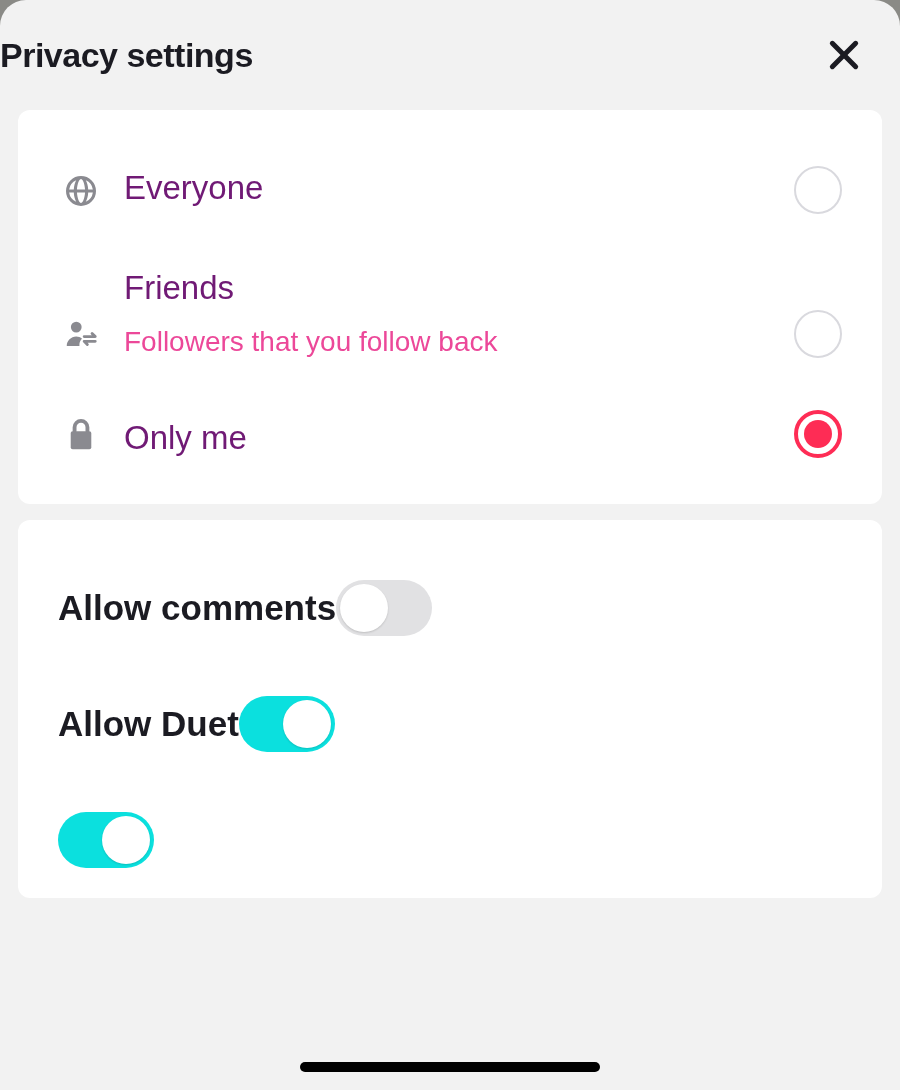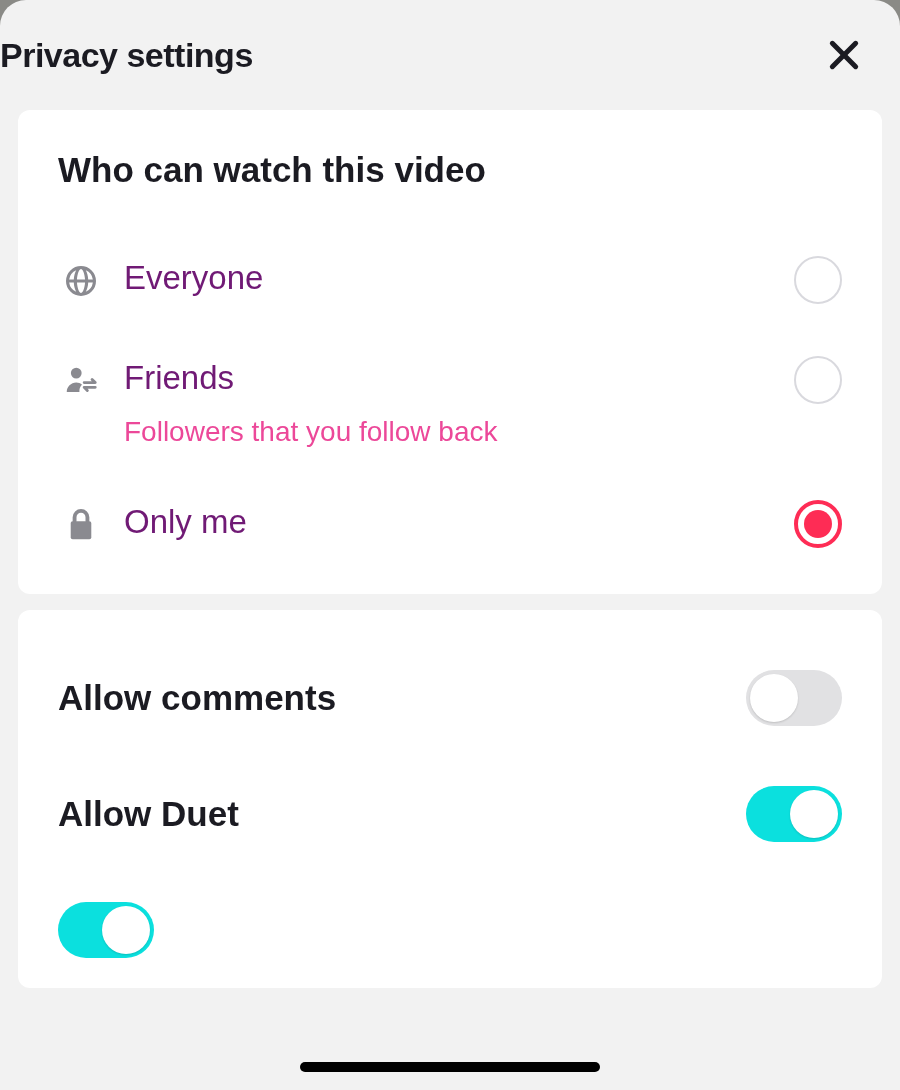--- a/index.html
+++ b/index.html
@@ -61,21 +61,21 @@
       font-weight: 700;
       color: #1b1b22;
       margin-bottom: 50px;
     }
     .radio-row {
       display: flex;
       align-items: flex-start;
       padding: 18px 0;
       cursor: pointer;
     }
-    .radio-row + .radio-row { margin-top: 18px; }
+    .radio-row + .radio-row { margin-top: 18px; align-items: flex-end; }
     .icon-slot {
       width: 46px;
       height: 46px;
       display: flex;
       align-items: center;
       justify-content: center;
       flex-shrink: 0;
       color: #8a8a90;
     }
     .radio-label-wrap {
@@ -123,21 +123,20 @@
     .radio-circle-on::after {
       content: "";
       width: 28px;
       height: 28px;
       border-radius: 50%;
       background: #fe2c55;
     }
     .toggle-row {
       display: flex;
       align-items: center;
-      justify-content: space-between;
       padding: 30px 0;
     }
     .toggle-label {
       font-size: 35px;
       font-weight: 700;
       color: #1b1b22;
     }
     .toggle {
       width: 96px;
       height: 56px;
@@ -178,21 +177,20 @@
     <div class="header-title">Privacy settings</div>
     <div class="close-btn">
       <svg width="40" height="40" viewBox="0 0 24 24" fill="none" stroke="#1b1b22" stroke-width="3" stroke-linecap="round">
         <line x1="5" y1="5" x2="19" y2="19"></line>
         <line x1="19" y1="5" x2="5" y2="19"></line>
       </svg>
     </div>
   </div>
 
   <div class="card">
-    <div class="section-title">Who can watch this video</div>
 
     <div class="radio-row">
       <div class="icon-slot">
         <svg width="36" height="36" viewBox="0 0 24 24" fill="#8a8a90">
           <path d="M12 2a10 10 0 1 0 0 20 10 10 0 0 0 0-20zm7.9 9h-3.1c-.1-2.4-.7-4.6-1.6-6.2A8 8 0 0 1 19.9 11zM12 4c1 0 2.4 2.7 2.7 7H9.3c.3-4.3 1.7-7 2.7-7zM8.8 4.8C7.9 6.4 7.3 8.6 7.2 11H4.1a8 8 0 0 1 4.7-6.2zM4.1 13h3.1c.1 2.4.7 4.6 1.6 6.2A8 8 0 0 1 4.1 13zM12 20c-1 0-2.4-2.7-2.7-7h5.4c-.3 4.3-1.7 7-2.7 7zm3.2-.8c.9-1.6 1.5-3.8 1.6-6.2h3.1a8 8 0 0 1-4.7 6.2z"></path>
         </svg>
       </div>
       <div class="radio-label-wrap">
         <div class="radio-label">Everyone</div>
       </div>

